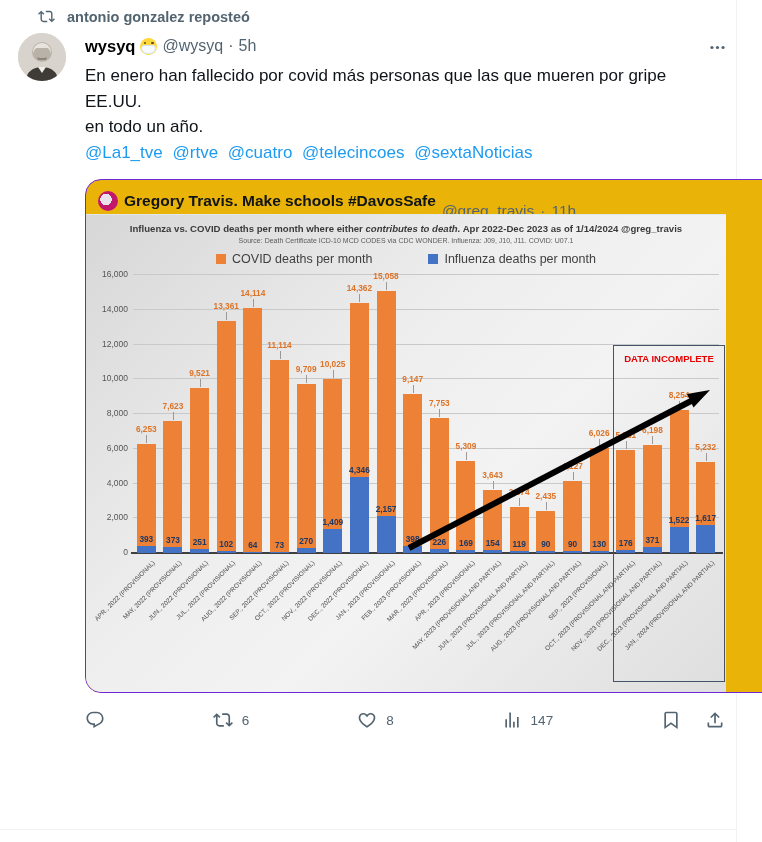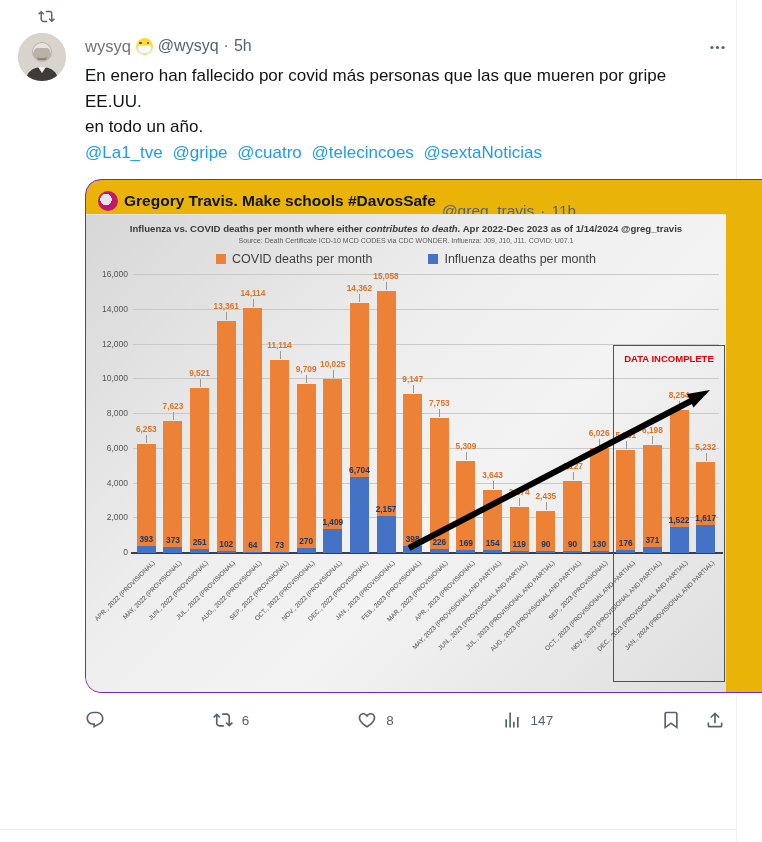--- a/index.html
+++ b/index.html
@@ -13,21 +13,21 @@
   .repost-row { position:absolute; left:38px; top:8px; display:flex; align-items:center; gap:12px; color:#536471; font-weight:bold; font-size:14.5px; cursor:pointer; }
   .repost-row svg { width:17px; height:17px; fill:#536471; }
 
   
   .avatar { position:absolute; left:18px; top:33px; width:48px; height:48px; border-radius:50%; overflow:hidden; background:#ddd9d2; cursor:pointer; }
   .more-btn { position:absolute; right:32px; top:36px; width:26px; height:26px; border:none; background:transparent; cursor:pointer; }
   .more-btn svg { fill:#536471; width:19px; height:19px; }
 
   .content { position:absolute; left:85px; top:33px; width:640px; }
   .name-row { display:flex; align-items:center; gap:5px; font-size:16.5px; height:26px; }
-  .display-name { font-weight:normal; color:#737373; cursor:pointer; }
+  .display-name { font-weight:bold; color:#000000; cursor:pointer; }
   .handle-group { color:#536471; font-size:16px; }
   .emoji-mask { position:relative; display:inline-block; width:17px; height:17px; border-radius:50%; background:#ffd83d; vertical-align:-2px; }
   .emoji-mask .m { position:absolute; left:1px; right:1px; bottom:1px; height:9px; background:#f6fbff; border-radius:3px 3px 6px 6px; border:0.5px solid #d5e3ee; }
   .emoji-mask .e { position:absolute; top:4px; width:2.5px; height:2.5px; border-radius:50%; background:#5b4a1f; }
   .emoji-mask .e1 { left:3.5px; } .emoji-mask .e2 { right:3.5px; }
 
   .tweet-text { margin-top:4px; font-size:17px; line-height:25.5px; color:#0f1419; }
   .tweet-text .link { color:#1d9bf0; cursor:pointer; text-decoration:none; }
   .mention { margin-right:5px; }
 
@@ -80,20 +80,21 @@
 </head>
 <body>
 
 <div class="page">
   <div class="column-border"></div>
 
   <div class="repost-row">
     <svg viewBox="0 0 24 24">
         <path d="M4.5 3.88l4.432 4.14-1.364 1.46L5.5 7.55V16c0 1.1.896 2 2 2H13v2H7.5c-2.209 0-4-1.79-4-4V7.55L1.432 9.48.068 8.02 4.5 3.88zM16.5 6H11V4h5.5c2.209 0 4 1.79 4 4v8.45l2.068-1.93 1.364 1.46-4.432 4.14-4.432-4.14 1.364-1.46 2.068 1.93V8c0-1.1-.896-2-2-2z"></path>
       </svg>
+    <span>antonio gonzalez reposteó</span>
   </div>
 
   <div class="avatar">
     <svg viewBox="0 0 48 48" width="48" height="48">
       <rect width="48" height="48" fill="#d8d4cd"></rect>
       <circle cx="24" cy="19" r="10" fill="#b9b2a8"></circle>
       <path d="M24 10c-5 0-9 4-9 9v2c0-1 1.5-6 4-6h10c2.5 0 4 5 4 6v-2c0-5-4-9-9-9z" fill="#e7e4df"></path>
       <path d="M19 24c1.5 1.4 8.5 1.4 10 0l-1 3h-8z" fill="#8c8477"></path>
       <path d="M8 48c0-9 7-14 16-14s16 5 16 14z" fill="#3f3b36"></path>
       <path d="M20 34h8l-4 6z" fill="#f0eee9"></path>
@@ -120,21 +121,21 @@
       <span class="handle-group">·</span>
       <span class="handle-group">5h</span>
     </div>
 
     <div class="tweet-text">
       <div>En enero han fallecido por covid más personas que las que mueren por gripe</div>
       <div>EE.UU.</div>
       <div>en todo un año.</div>
       <div>
         <span class="link mention">@La1_tve</span>
-        <span class="link mention">@gripe</span>
+        <span class="link mention">@rtve</span>
         <span class="link mention">@cuatro</span>
         <span class="link mention">@telecincoes</span>
         <span class="link mention">@sextaNoticias</span>
       </div>
     </div>
 
     <div class="quote-card">
       <div class="quote-head">
         <span class="quote-avatar"></span>
         <span class="quote-name">Gregory Travis. Make schools #DavosSafe</span>
@@ -285,21 +286,21 @@
             <div class="lbl flu-lbl" style="left: 173.136px; bottom: 7px;">270</div>
             <div class="bar" style="left: 190.273px; width: 19px; height: 174px; background: rgb(237, 129, 54);"></div>
             <div class="bar flu" style="left: 190.273px; width: 19px; height: 24px; background: rgb(68, 114, 196);"></div>
             <div class="leader" style="left: 199.773px; bottom: 175px; height: 8px;"></div>
             <div class="lbl covid-lbl" style="left: 199.773px; bottom: 184px;">10,025</div>
             <div class="lbl flu-lbl" style="left: 199.773px; bottom: 26px;">1,409</div>
             <div class="bar" style="left: 216.909px; width: 19px; height: 250px; background: rgb(237, 129, 54);"></div>
             <div class="bar flu" style="left: 216.909px; width: 19px; height: 76px; background: rgb(68, 114, 196);"></div>
             <div class="leader" style="left: 226.409px; bottom: 251px; height: 8px;"></div>
             <div class="lbl covid-lbl" style="left: 226.409px; bottom: 260px;">14,362</div>
-            <div class="lbl flu-lbl" style="left: 226.409px; bottom: 78px;">6,704</div>
+            <div class="lbl flu-lbl" style="left: 226.409px; bottom: 78px;">4,346</div>
             <div class="bar" style="left: 243.545px; width: 19px; height: 262px; background: rgb(237, 129, 54);"></div>
             <div class="bar flu" style="left: 243.545px; width: 19px; height: 37px; background: rgb(68, 114, 196);"></div>
             <div class="leader" style="left: 253.045px; bottom: 263px; height: 8px;"></div>
             <div class="lbl covid-lbl" style="left: 253.045px; bottom: 272px;">15,058</div>
             <div class="lbl flu-lbl" style="left: 253.045px; bottom: 39px;">2,157</div>
             <div class="bar" style="left: 270.182px; width: 19px; height: 159px; background: rgb(237, 129, 54);"></div>
             <div class="bar flu" style="left: 270.182px; width: 19px; height: 7px; background: rgb(68, 114, 196);"></div>
             <div class="leader" style="left: 279.682px; bottom: 160px; height: 8px;"></div>
             <div class="lbl covid-lbl" style="left: 279.682px; bottom: 169px;">9,147</div>
             <div class="lbl flu-lbl" style="left: 279.682px; bottom: 9px;">398</div>

